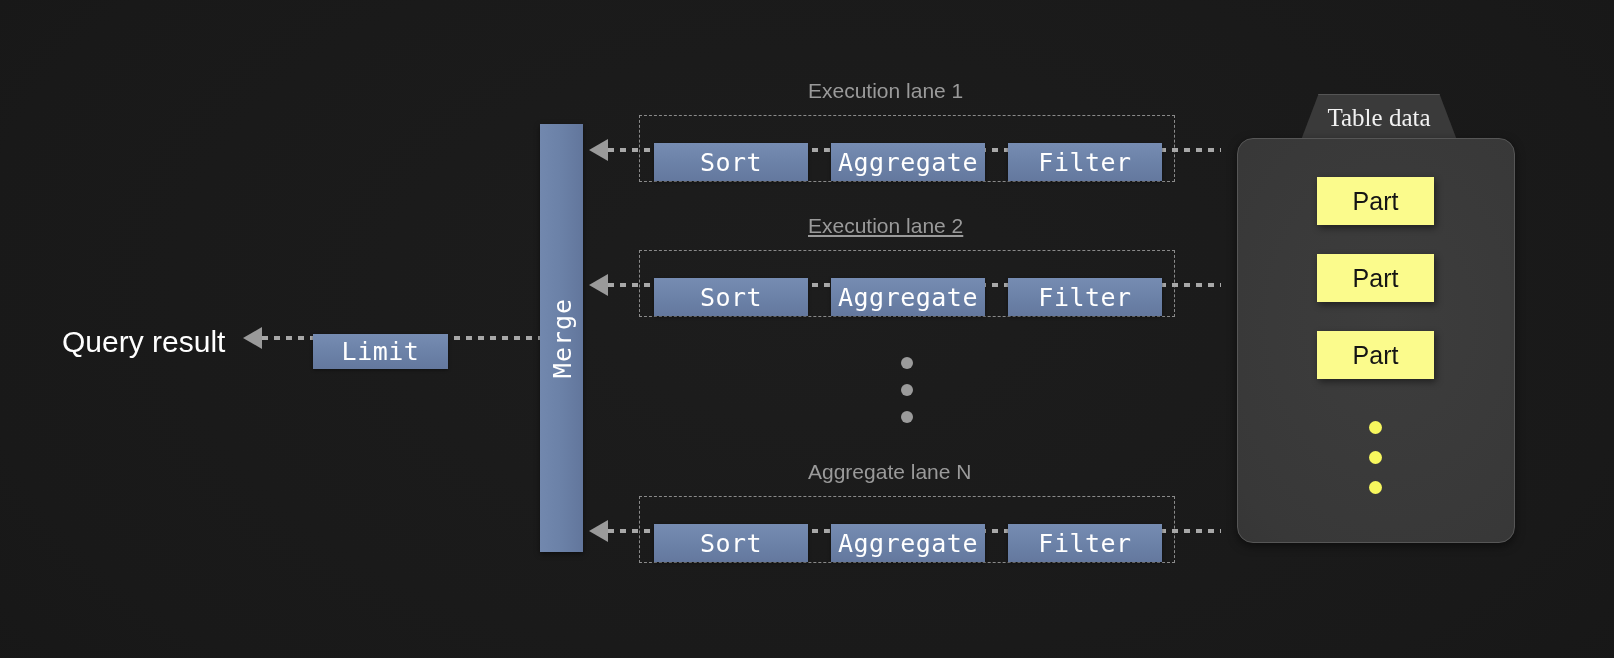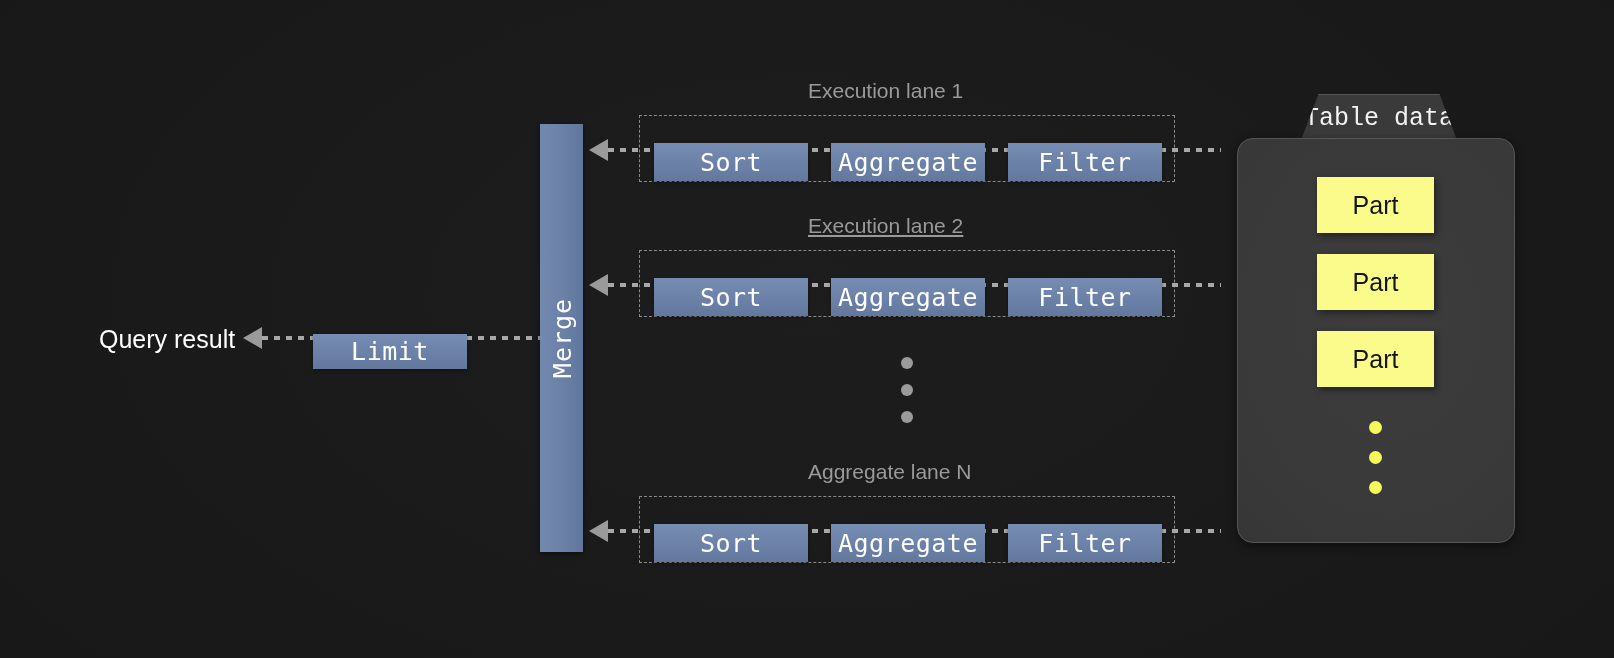--- a/index.html
+++ b/index.html
@@ -25,26 +25,25 @@
     color: #9a9a9a;
     font-size: 21px;
     font-family: "Liberation Sans", sans-serif;
     white-space: nowrap;
     text-align: center;
   }
 
   .query-result {
     position: absolute;
     color: #ffffff;
-    font-size: 25px;
+    font-size: 30px;
     font-family: "Liberation Sans", sans-serif;
     white-space: nowrap;
     left: 62px;
     top: 325px;
-    margin-left: 37px;
   }
 
   
   .dotline {
     position: absolute;
     height: 4px;
     background-image: linear-gradient(to right, #a8a8a8 0 6px, rgba(0,0,0,0) 6px 12px);
     background-size: 12px 4px;
     background-repeat: repeat-x;
   }
@@ -127,40 +126,40 @@
     border-bottom: none;
     clip-path: polygon(14% 0%, 86% 0%, 100% 100%, 0% 100%);
   }
   .td-tab span {
     position: absolute;
     left: 0; right: 0;
     top: 9px;
     text-align: center;
     color: #f2f2f2;
     font-size: 25px;
-    font-family: Liberation Mono, monospace;
+    font-family: Liberation Serif, serif;
   }
 
   .td-panel {
     position: absolute;
     left: 1237px;
     top: 138px;
     width: 278px;
     height: 405px;
     background: radial-gradient(ellipse 260px 340px at 55% 45%, #3d3d3d 0%, #383838 75%, #343434 100%);
     border: 1px solid #565656;
     border-radius: 16px;
     box-shadow: 0 3px 10px rgba(0,0,0,.5);
   }
 
   .part {
     position: absolute;
     left: 1317px;
     width: 117px;
-    height: 56px;
+    height: 48px;
     background: #fbfb8c;
     color: #141414;
     font-family: "Liberation Sans", sans-serif;
     font-size: 25px;
     display: flex;
     align-items: center;
     justify-content: center;
     box-shadow: 2px 3px 7px rgba(0,0,0,.45);
   }
 </style>
@@ -168,21 +167,21 @@
 <body>
 
 <div id="stage">
 
   <div class="query-result">Query result</div>
 
   <div class="arrow-left" style="left:243px; top:327px;"></div>
 
   <div class="dotline" style="left:262px; top:336px; width:280px;"></div>
 
-  <div class="op" style="left:313px; top:322px; width:154px; height:35px;">Limit</div>
+  <div class="op" style="left:313px; top:322px; width:135px; height:35px;">Limit</div>
 
   <div class="merge-bar">
     <span>Merge</span>
   </div>
 
   <div class="label-sans" style="left:808px; top:79px;">Execution lane 1</div>
 
   <div class="lane-box" style="top:115px;"></div>
 
   <div class="arrow-left" style="left:589px; top:139px;"></div>

